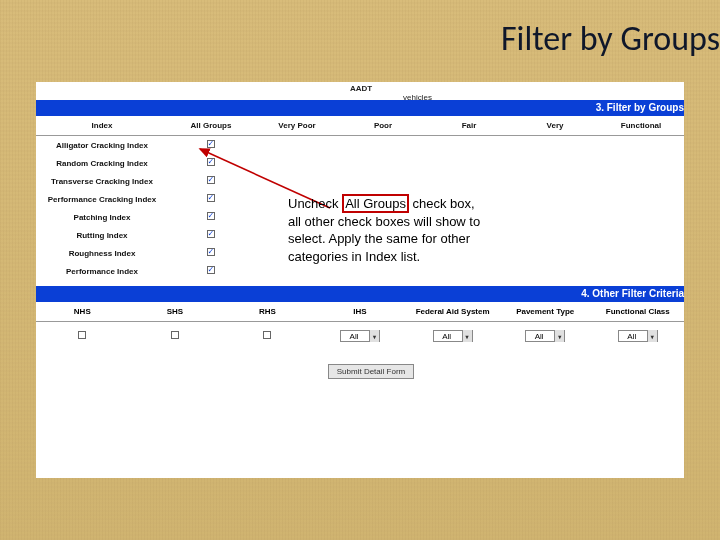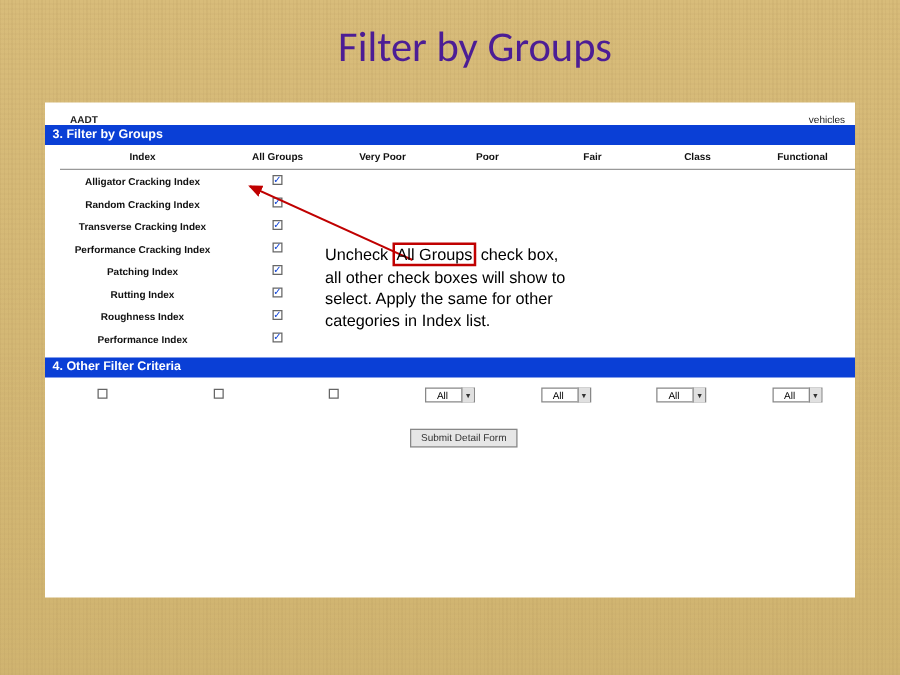--- a/index.html
+++ b/index.html
@@ -11,57 +11,59 @@
       repeating-linear-gradient(90deg, rgba(180,150,90,0.15) 0px, rgba(180,150,90,0.15) 1px, transparent 1px, transparent 3px),
       repeating-linear-gradient(0deg, rgba(200,170,110,0.2) 0px, rgba(200,170,110,0.2) 2px, transparent 2px, transparent 4px),
       linear-gradient(#d8bc7a, #d0b470);
     font-family: Arial, sans-serif;
     overflow: hidden;
     position: relative;
   }
   .title {
     font-family: Calibri, Arial, sans-serif;
     font-size: 34px;
-    color: #4c1d95;
-    text-align: center;
+    color: #0f172a;
+    text-align: right;
     padding-top: 18px;
     padding-left: 40px;
     font-weight: 400;
   }
   .panel {
     position: absolute;
     left: 36px;
     top: 82px;
     width: 648px;
     height: 396px;
     background: #fff;
   }
   .cutrow {
     height: 18px;
     font-size: 8px;
     color: #222;
     display: flex;
-    align-items: flex-end;
+    align-items: center;
     padding-top: 2px;
+    flex-direction: column;
   }
   .cutrow .lbl { width: 60px; padding-left: 20px; font-weight: bold; }
   .section-bar {
     background: #0a3fd6;
     color: #fff;
     font-size: 10px;
     font-weight: bold;
     height: 16px;
     line-height: 16px;
     padding-left: 6px;
+    text-align: right;
   }
   .grid {
     font-size: 8px;
     color: #111;
   }
-  .grid-row { display: flex; height: 18px; align-items: center; margin-left: 12px; }
+  .grid-row { display: flex; height: 18px; align-items: center; }
   .grid-row.header { font-weight: bold; border-bottom: 1px solid #999; height: 20px; }
   .col-idx { width: 132px; text-align: center; font-weight: bold; }
   .grid-row.header .col-idx { font-weight: bold; }
   .col { flex: 1; text-align: center; }
   .cb {
     display: inline-block;
     width: 8px; height: 8px;
     border: 1px solid #666;
     background: #fff;
     font-size: 7px;
@@ -102,21 +104,21 @@
   .submit-btn {
     display: inline-block;
     border: 1px solid #888;
     background: #e6e6e6;
     font-size: 8px;
     padding: 2px 8px;
     color: #333;
   }
   .callout {
     position: absolute;
-    left: 260px;
+    left: 288px;
     top: 195px;
     width: 230px;
     font-family: Arial, sans-serif;
     font-size: 13px;
     color: #000;
     line-height: 1.35;
     background: rgba(255,255,255,0);
   }
   .callout .hl {
     border: 2px solid #c00000;
@@ -142,21 +144,21 @@
 
   <div class="section-bar">3. Filter by Groups</div>
 
   <div class="grid">
     <div class="grid-row header">
       <div class="col-idx">Index</div>
       <div class="col">All Groups</div>
       <div class="col">Very Poor</div>
       <div class="col">Poor</div>
       <div class="col">Fair</div>
-      <div class="col">Class</div>
+      <div class="col">Very</div>
       <div class="col">Functional</div>
     </div>
 
     <div class="grid-row">
       <div class="col-idx">Alligator Cracking Index</div>
       <div class="col"><span class="cb checked"></span></div>
       <div class="col"><span class="cb" style="visibility:hidden"></span></div>
       <div class="col"><span class="cb" style="visibility:hidden"></span></div>
       <div class="col"><span class="cb" style="visibility:hidden"></span></div>
       <div class="col"><span class="cb" style="visibility:hidden"></span></div>
@@ -225,20 +227,29 @@
         <div class="col"></div>
         <div class="col"></div>
     </div>
   </div>
 
   <div style="height:6px"></div>
 
   <div class="section-bar">4. Other Filter Criteria</div>
 
   <div class="grid2">
+    <div class="row2 header">
+      <div class="col2">NHS</div>
+      <div class="col2">SHS</div>
+      <div class="col2">RHS</div>
+      <div class="col2">IHS</div>
+      <div class="col2">Federal Aid System</div>
+      <div class="col2">Pavement Type</div>
+      <div class="col2">Functional Class</div>
+    </div>
     <div class="row2" style="height:28px">
       <div class="col2"><span class="cb"></span></div>
       <div class="col2"><span class="cb"></span></div>
       <div class="col2"><span class="cb"></span></div>
       <div class="col2">
         <span class="sel">
           <span class="selval">All</span>
           <span class="selbtn">▾</span>
         </span>
       </div>

